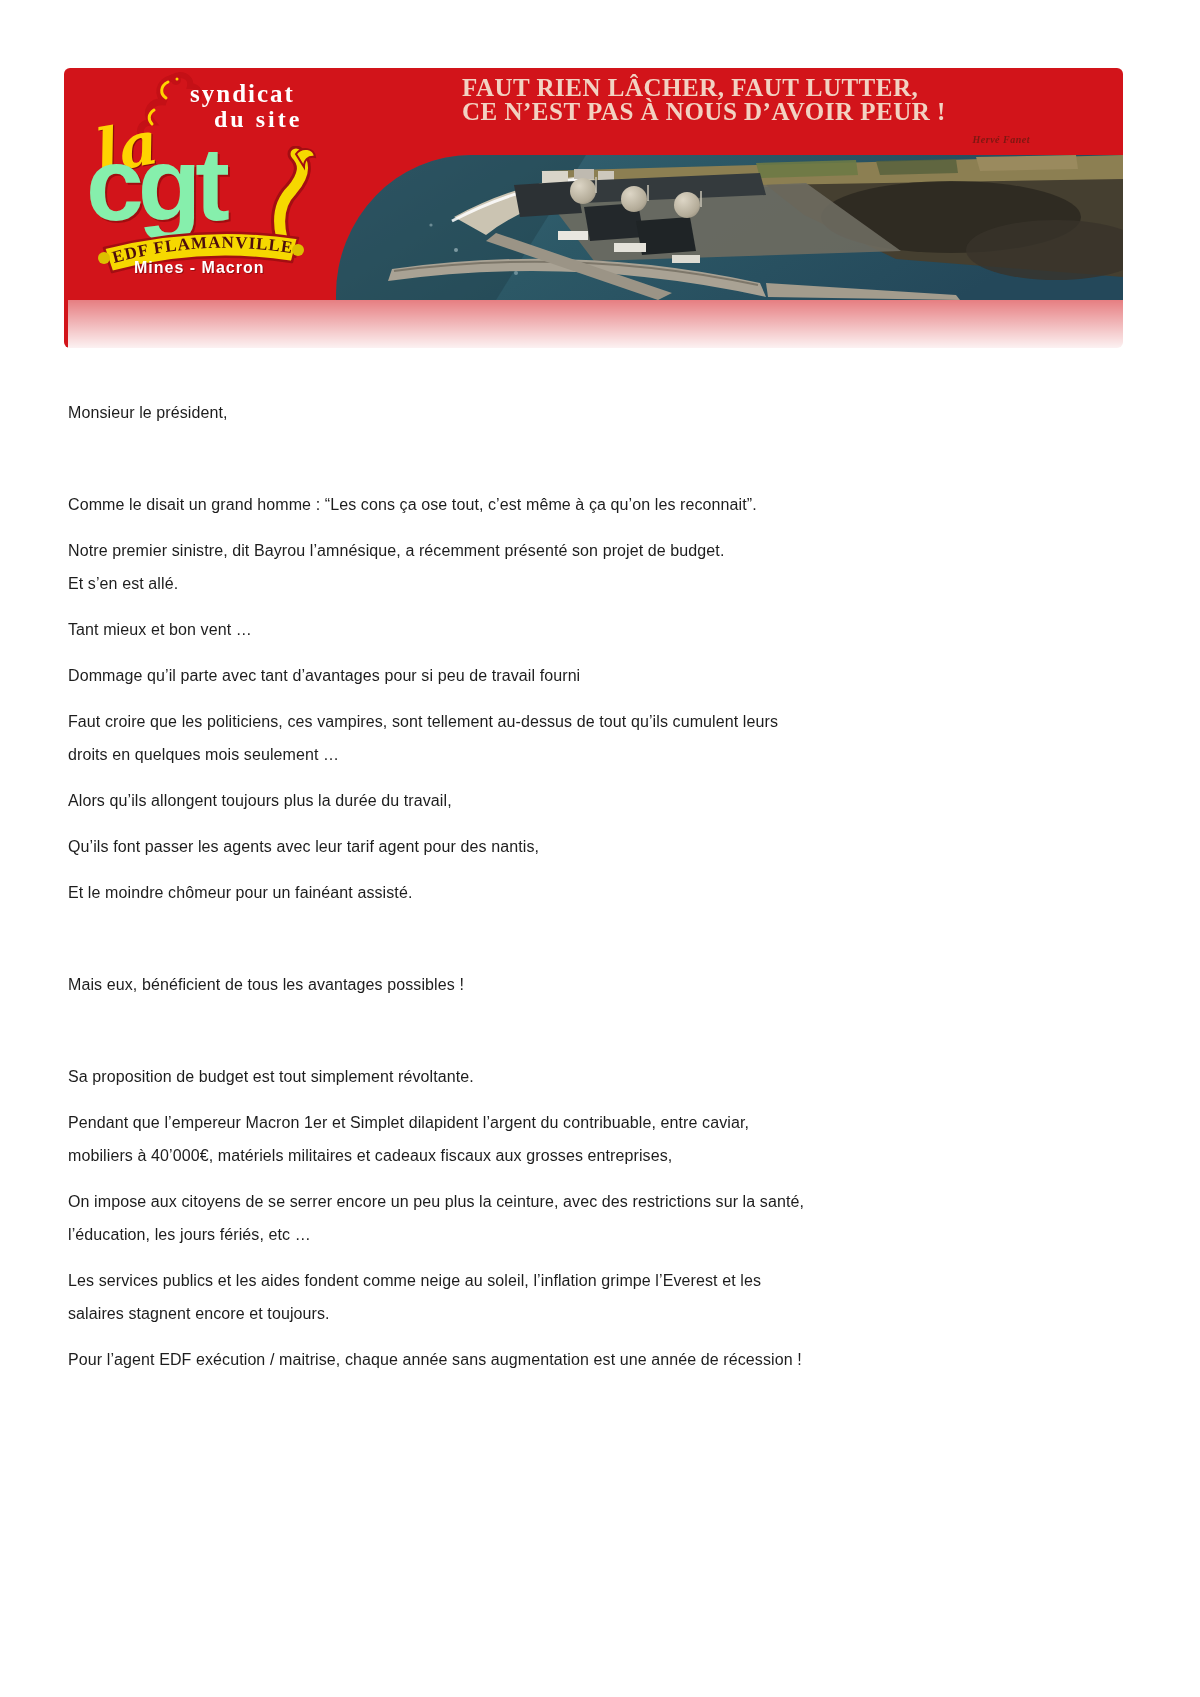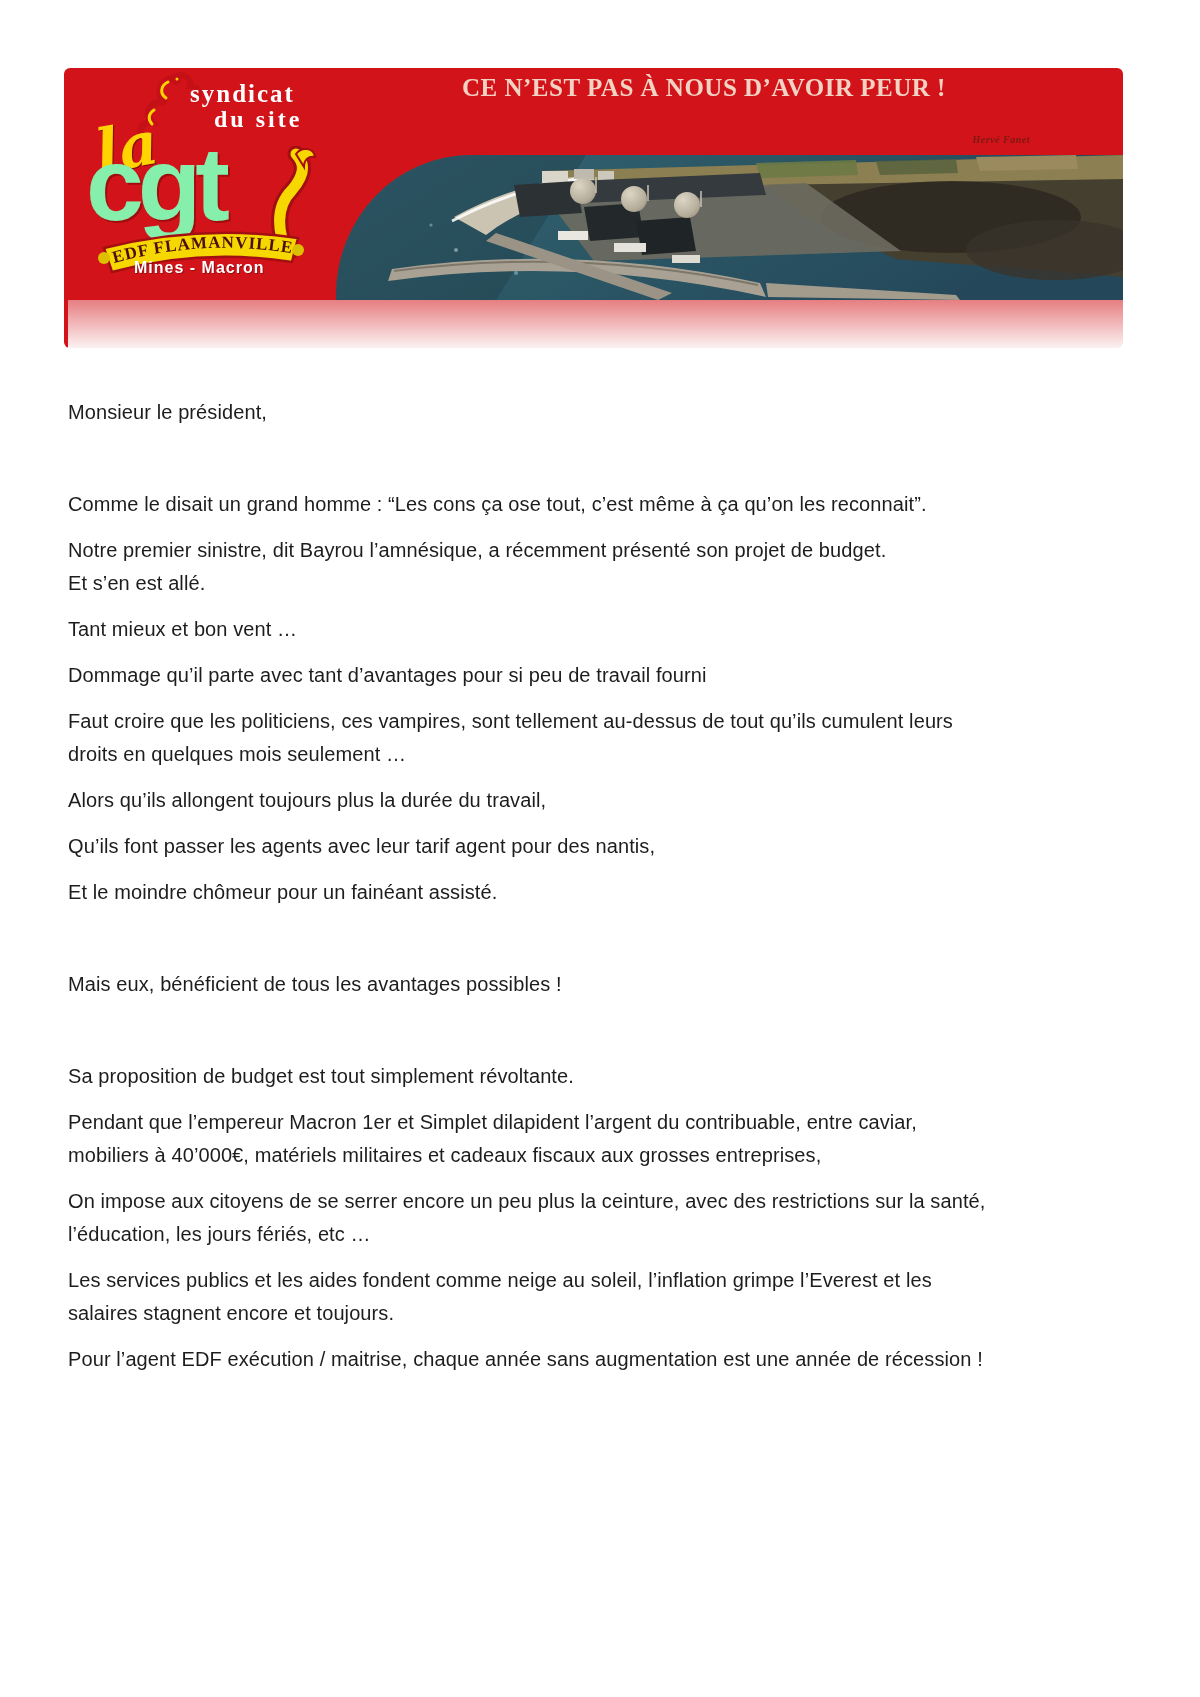--- a/index.html
+++ b/index.html
@@ -42,21 +42,21 @@
 
   
   .reflection{position:absolute;left:68px;top:300px;width:1059px;height:56px;overflow:hidden;}
   .refl-inner{transform:scaleY(-1);transform-origin:28px 28px;opacity:.38;filter:blur(.6px);}
   .reflection::after{content:"";position:absolute;inset:0;
     background:linear-gradient(to bottom,rgba(255,255,255,.45) 0%,rgba(255,255,255,.8) 60%,#ffffff 96%);}
 
   
   .letter{position:absolute;left:68px;top:396px;width:1000px;}
   .letter p{margin:0 0 13px 0;min-height:33px;line-height:33px;
-    font-size:20px;color:#1d1d1d;letter-spacing:.1px;white-space:pre-line;}
+    font-size:16px;color:#1d1d1d;letter-spacing:.1px;white-space:pre-line;}
 </style>
 </head>
 <body>
 
 <div class="banner">
 
   <div class="logo">
     <svg class="dragon" viewBox="0 0 92 82">
       <path d="M56,8 C42,12 40,26 50,32 C34,30 28,42 36,52 C24,52 20,64 30,70" fill="none" stroke="#c41016" stroke-width="7" stroke-linecap="round"></path>
       <path d="M56,8 C64,2 76,6 74,16 C82,16 86,24 80,30" fill="none" stroke="#c41016" stroke-width="6" stroke-linecap="round"></path>
@@ -80,20 +80,21 @@
       <circle cx="204" cy="34" r="6" fill="#dcc000"></circle>
       <path id="ribbon-path" d="M20,47 Q107,23 196,37" fill="none"></path>
       <text font-size="17" font-weight="bold" fill="#4d0d0d" font-family="Liberation Serif, serif" letter-spacing="1">
         <textPath href="#ribbon-path">EDF FLAMANVILLE</textPath>
       </text>
     </svg>
     <div class="logo-mines">Mines - Macron</div>
   </div>
 
   <div class="slogan">
+    <div class="slogan-line">FAUT RIEN LÂCHER, FAUT LUTTER,</div>
     <div class="slogan-line">CE N’EST PAS À NOUS D’AVOIR PEUR !</div>
     <div class="slogan-author">Hervé Fanet</div>
   </div>
 
   <div class="photo">
     <svg viewBox="0 0 787 145" preserveAspectRatio="none">
       <defs>
         <linearGradient id="seaGrad" x1="0" y1="0" x2="1" y2="0.3">
           <stop offset="0" stop-color="#38687a"></stop>
           <stop offset="0.45" stop-color="#2c5866"></stop>

